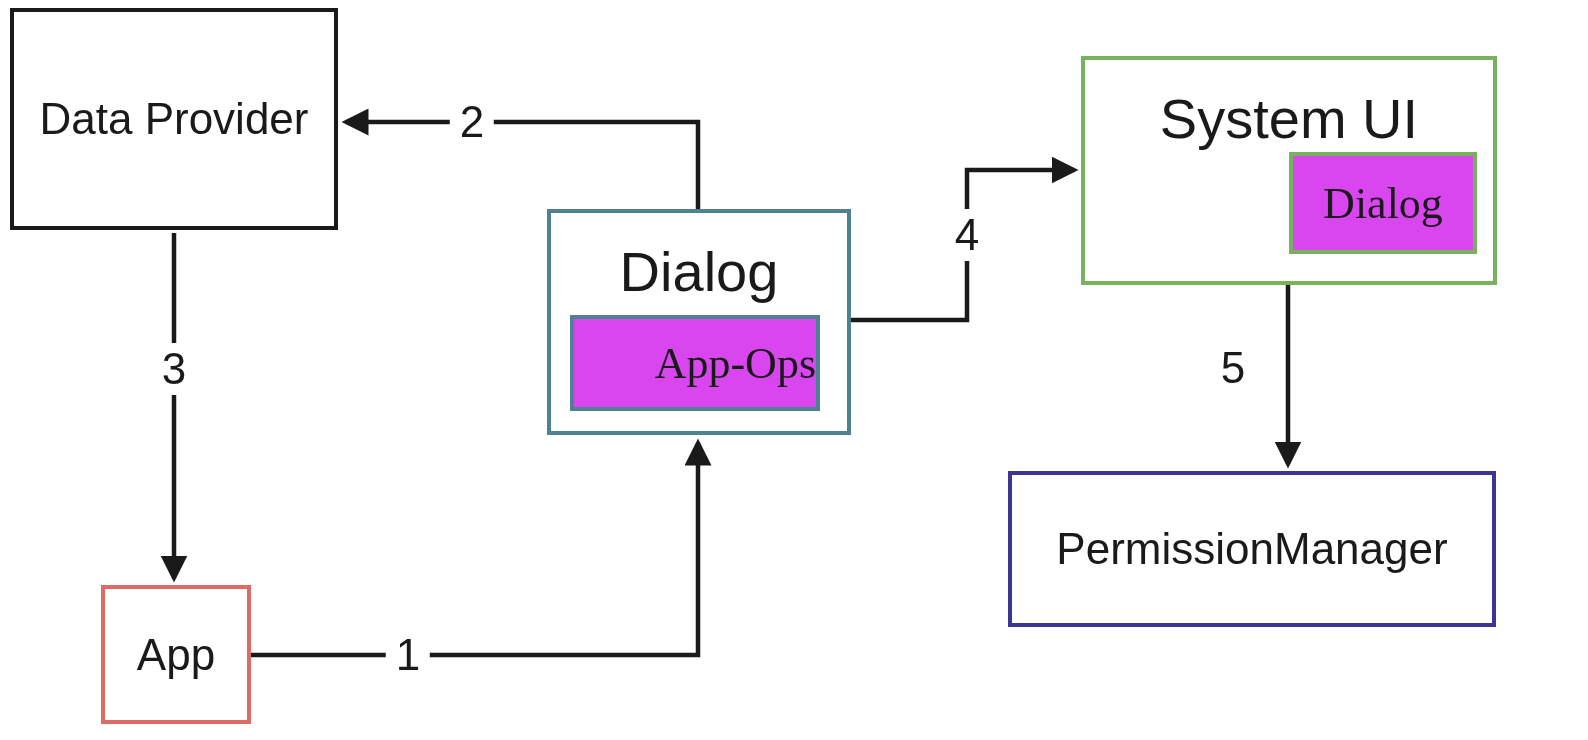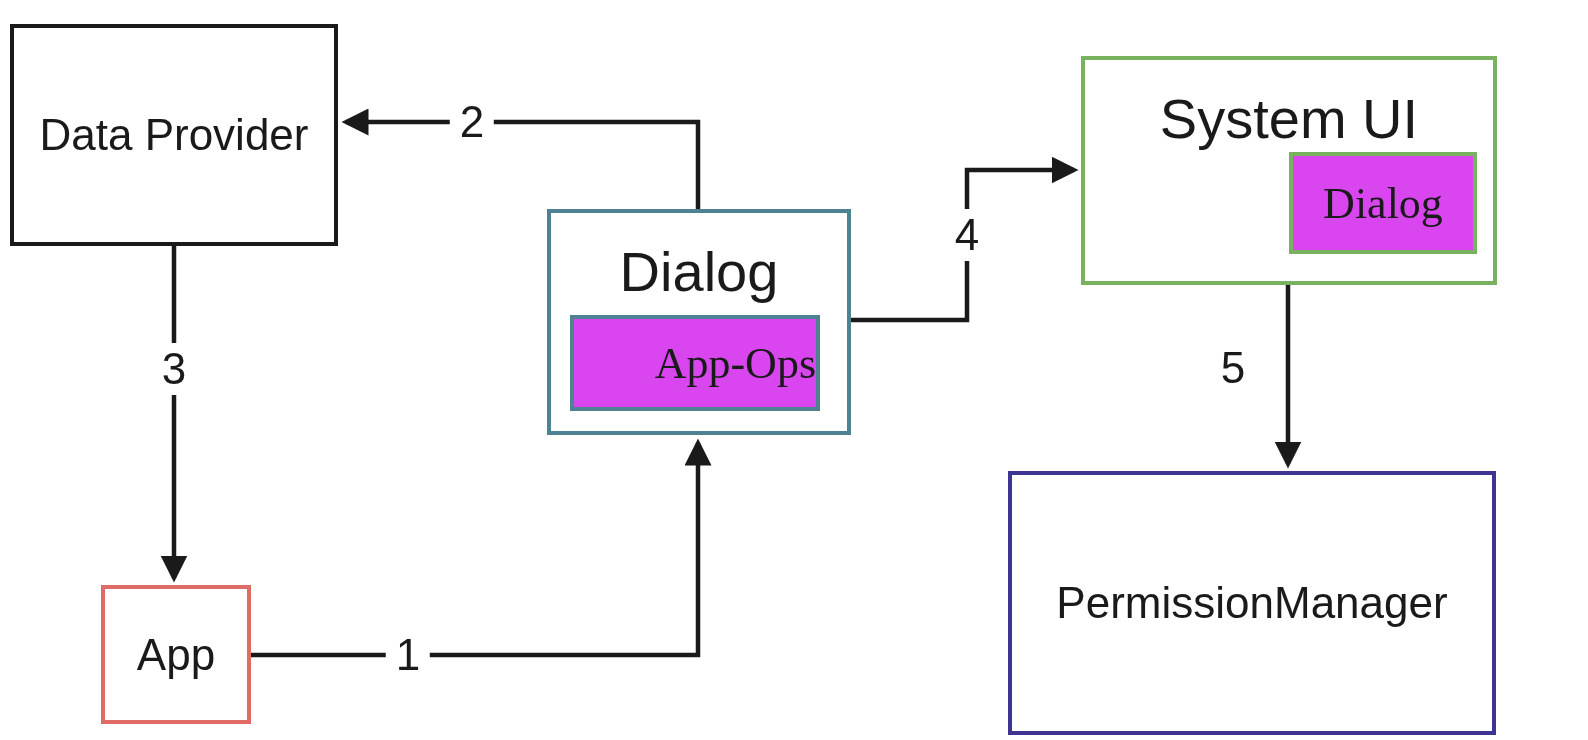--- a/index.html
+++ b/index.html
@@ -31,27 +31,27 @@
     display:flex;align-items:center;justify-content:center;
     font-size:44px;
     font-family:Liberation Serif, serif;
   }
   .black-box{border:4px solid #1a1a1a;}
   .red-box{border:4px solid #df6b67;}
   .teal-box{border:4px solid #4e8191;}
   .green-box{border:4px solid #78b25e;}
   .purple-box{border:4px solid #3e3492;}
 
-  #data-provider{left:10px;top:24px;width:328px;height:222px;}
+  #data-provider{left:10px;top:8px;width:328px;height:222px;}
   #app{left:101px;top:585px;width:150px;height:139px;}
   #system{left:547px;top:209px;width:304px;height:226px;}
   #app-ops{left:19px;top:102px;width:250px;height:96px;justify-content:flex-end;}
   #system-ui{left:1081px;top:56px;width:416px;height:229px;}
   #dialog{left:204px;top:92px;width:188px;height:102px;}
-  #permission-manager{left:1008px;top:471px;width:488px;height:264px;}
+  #permission-manager{left:1008px;top:471px;width:488px;height:156px;}
 
   .edge-label{
     position:absolute;
     transform:translate(-50%,-50%);
     background:#ffffff;
     padding:4px 10px;
     font-size:44px;
     line-height:1;
   }
   #edge-label-1{left:408px;top:655px;}

